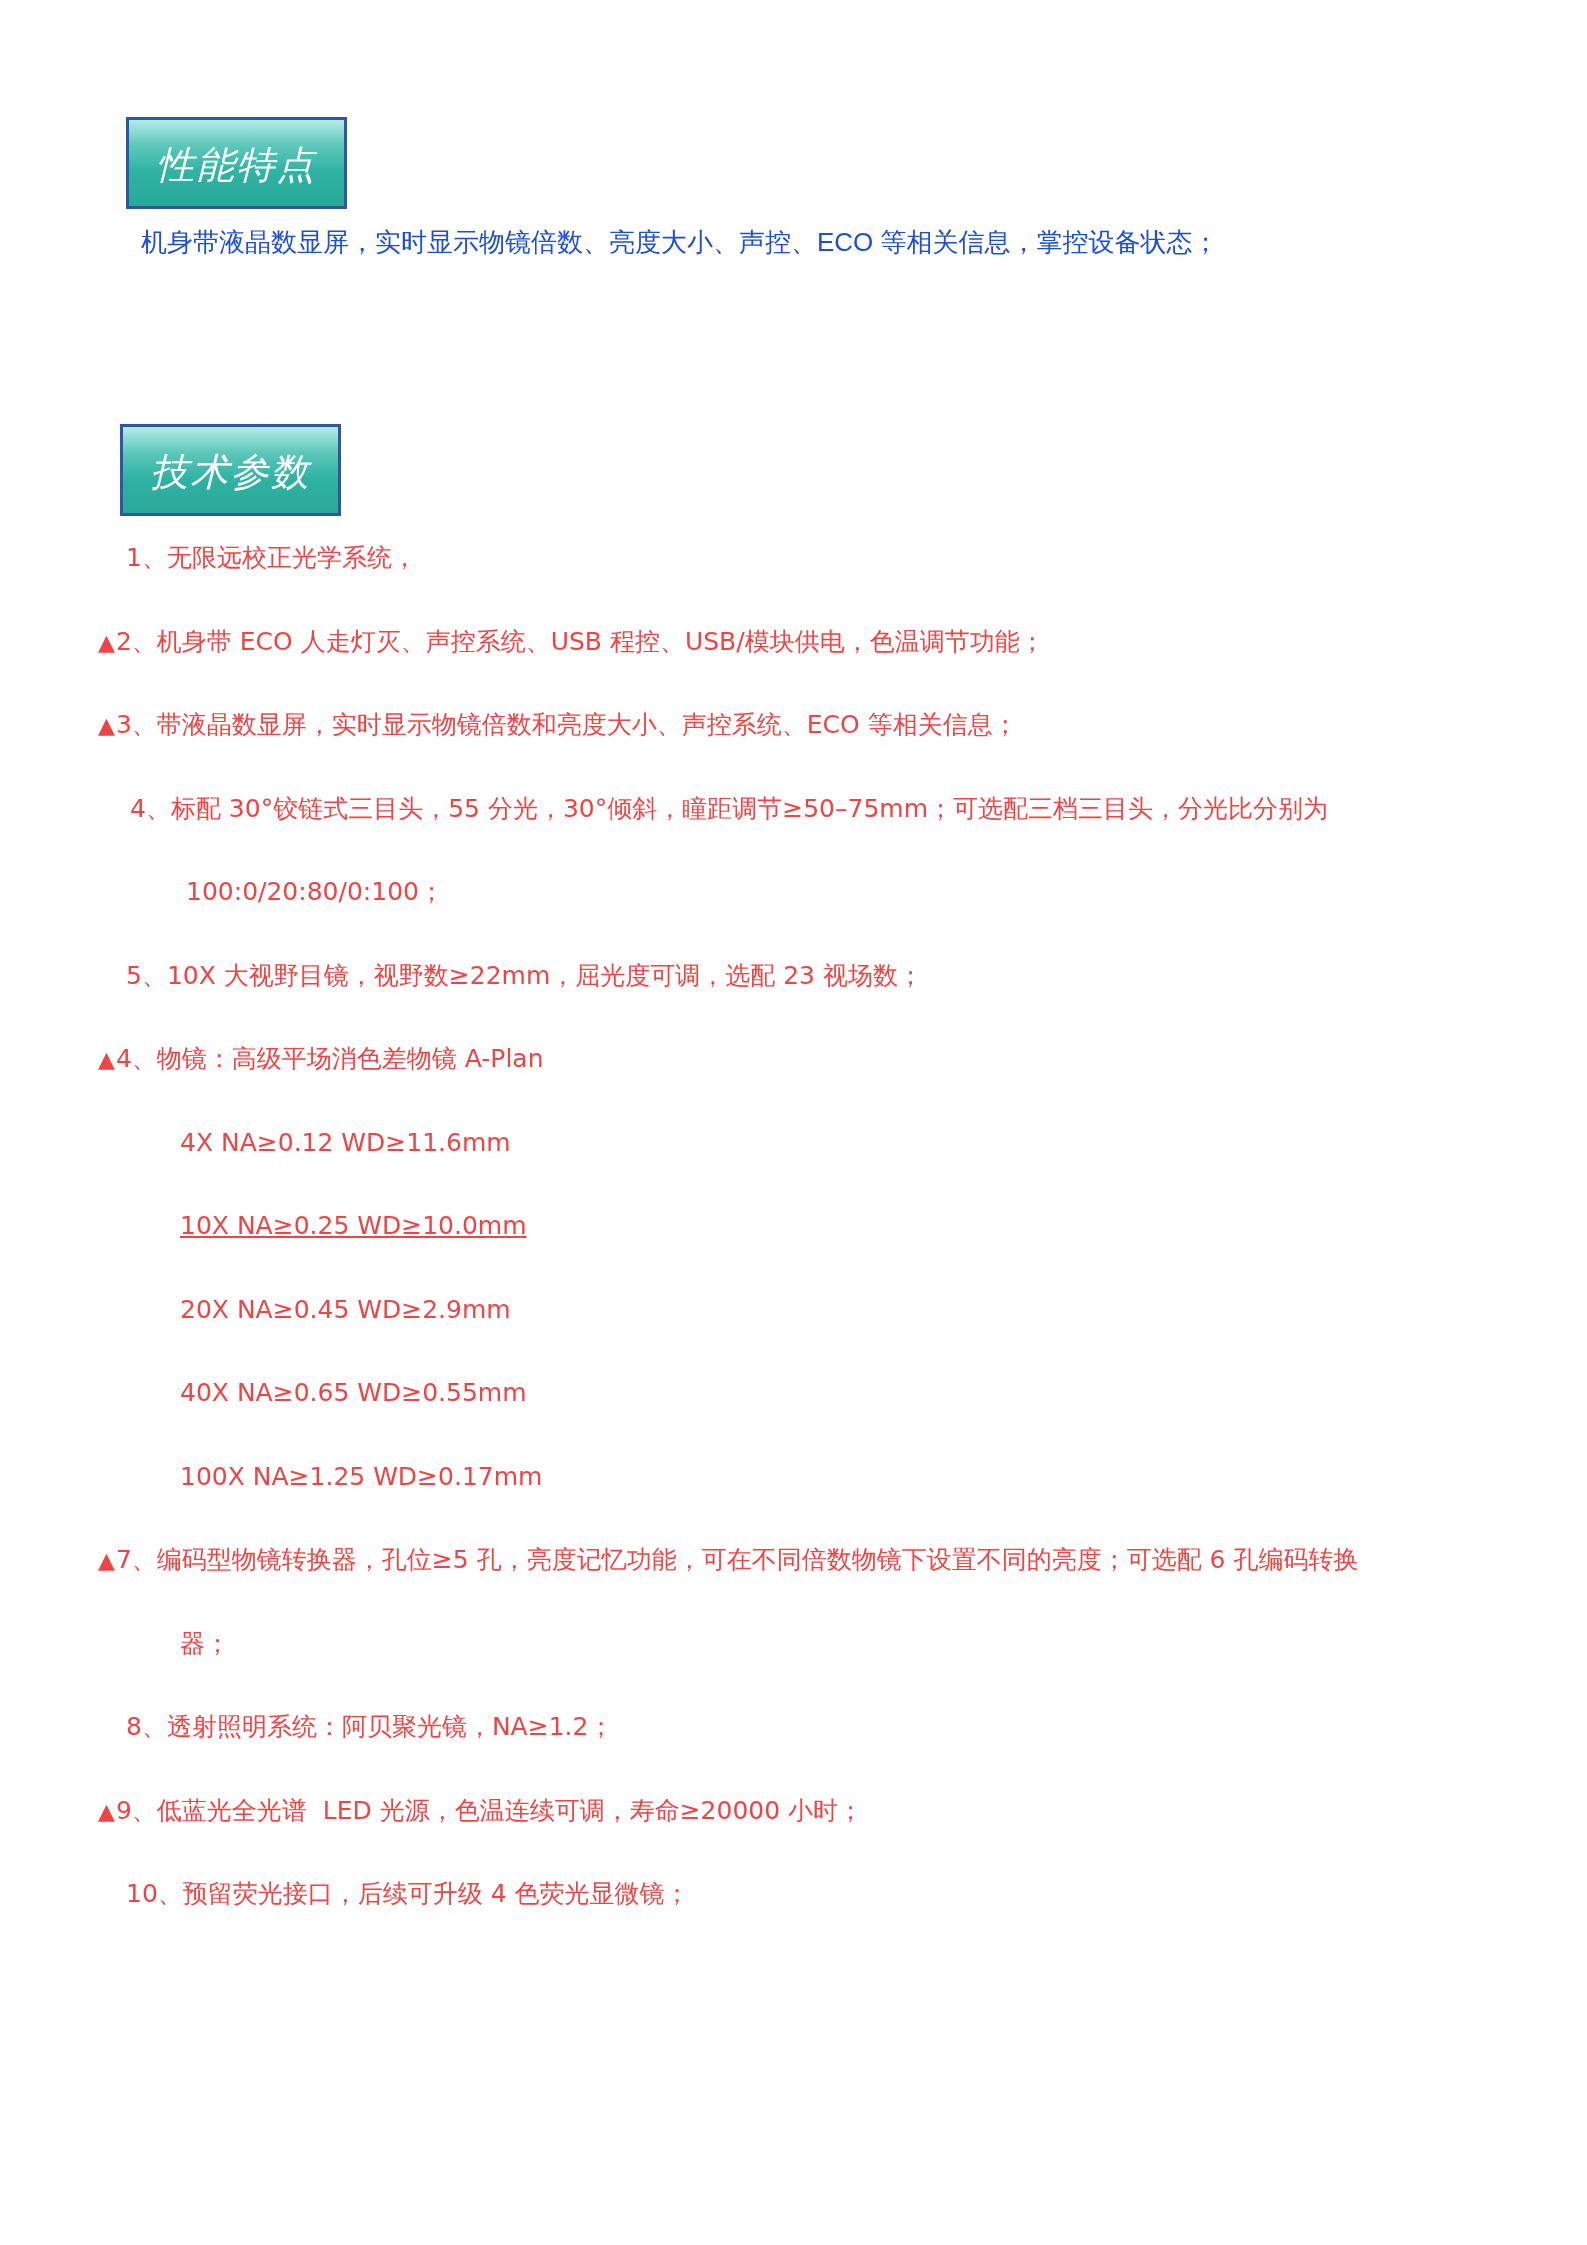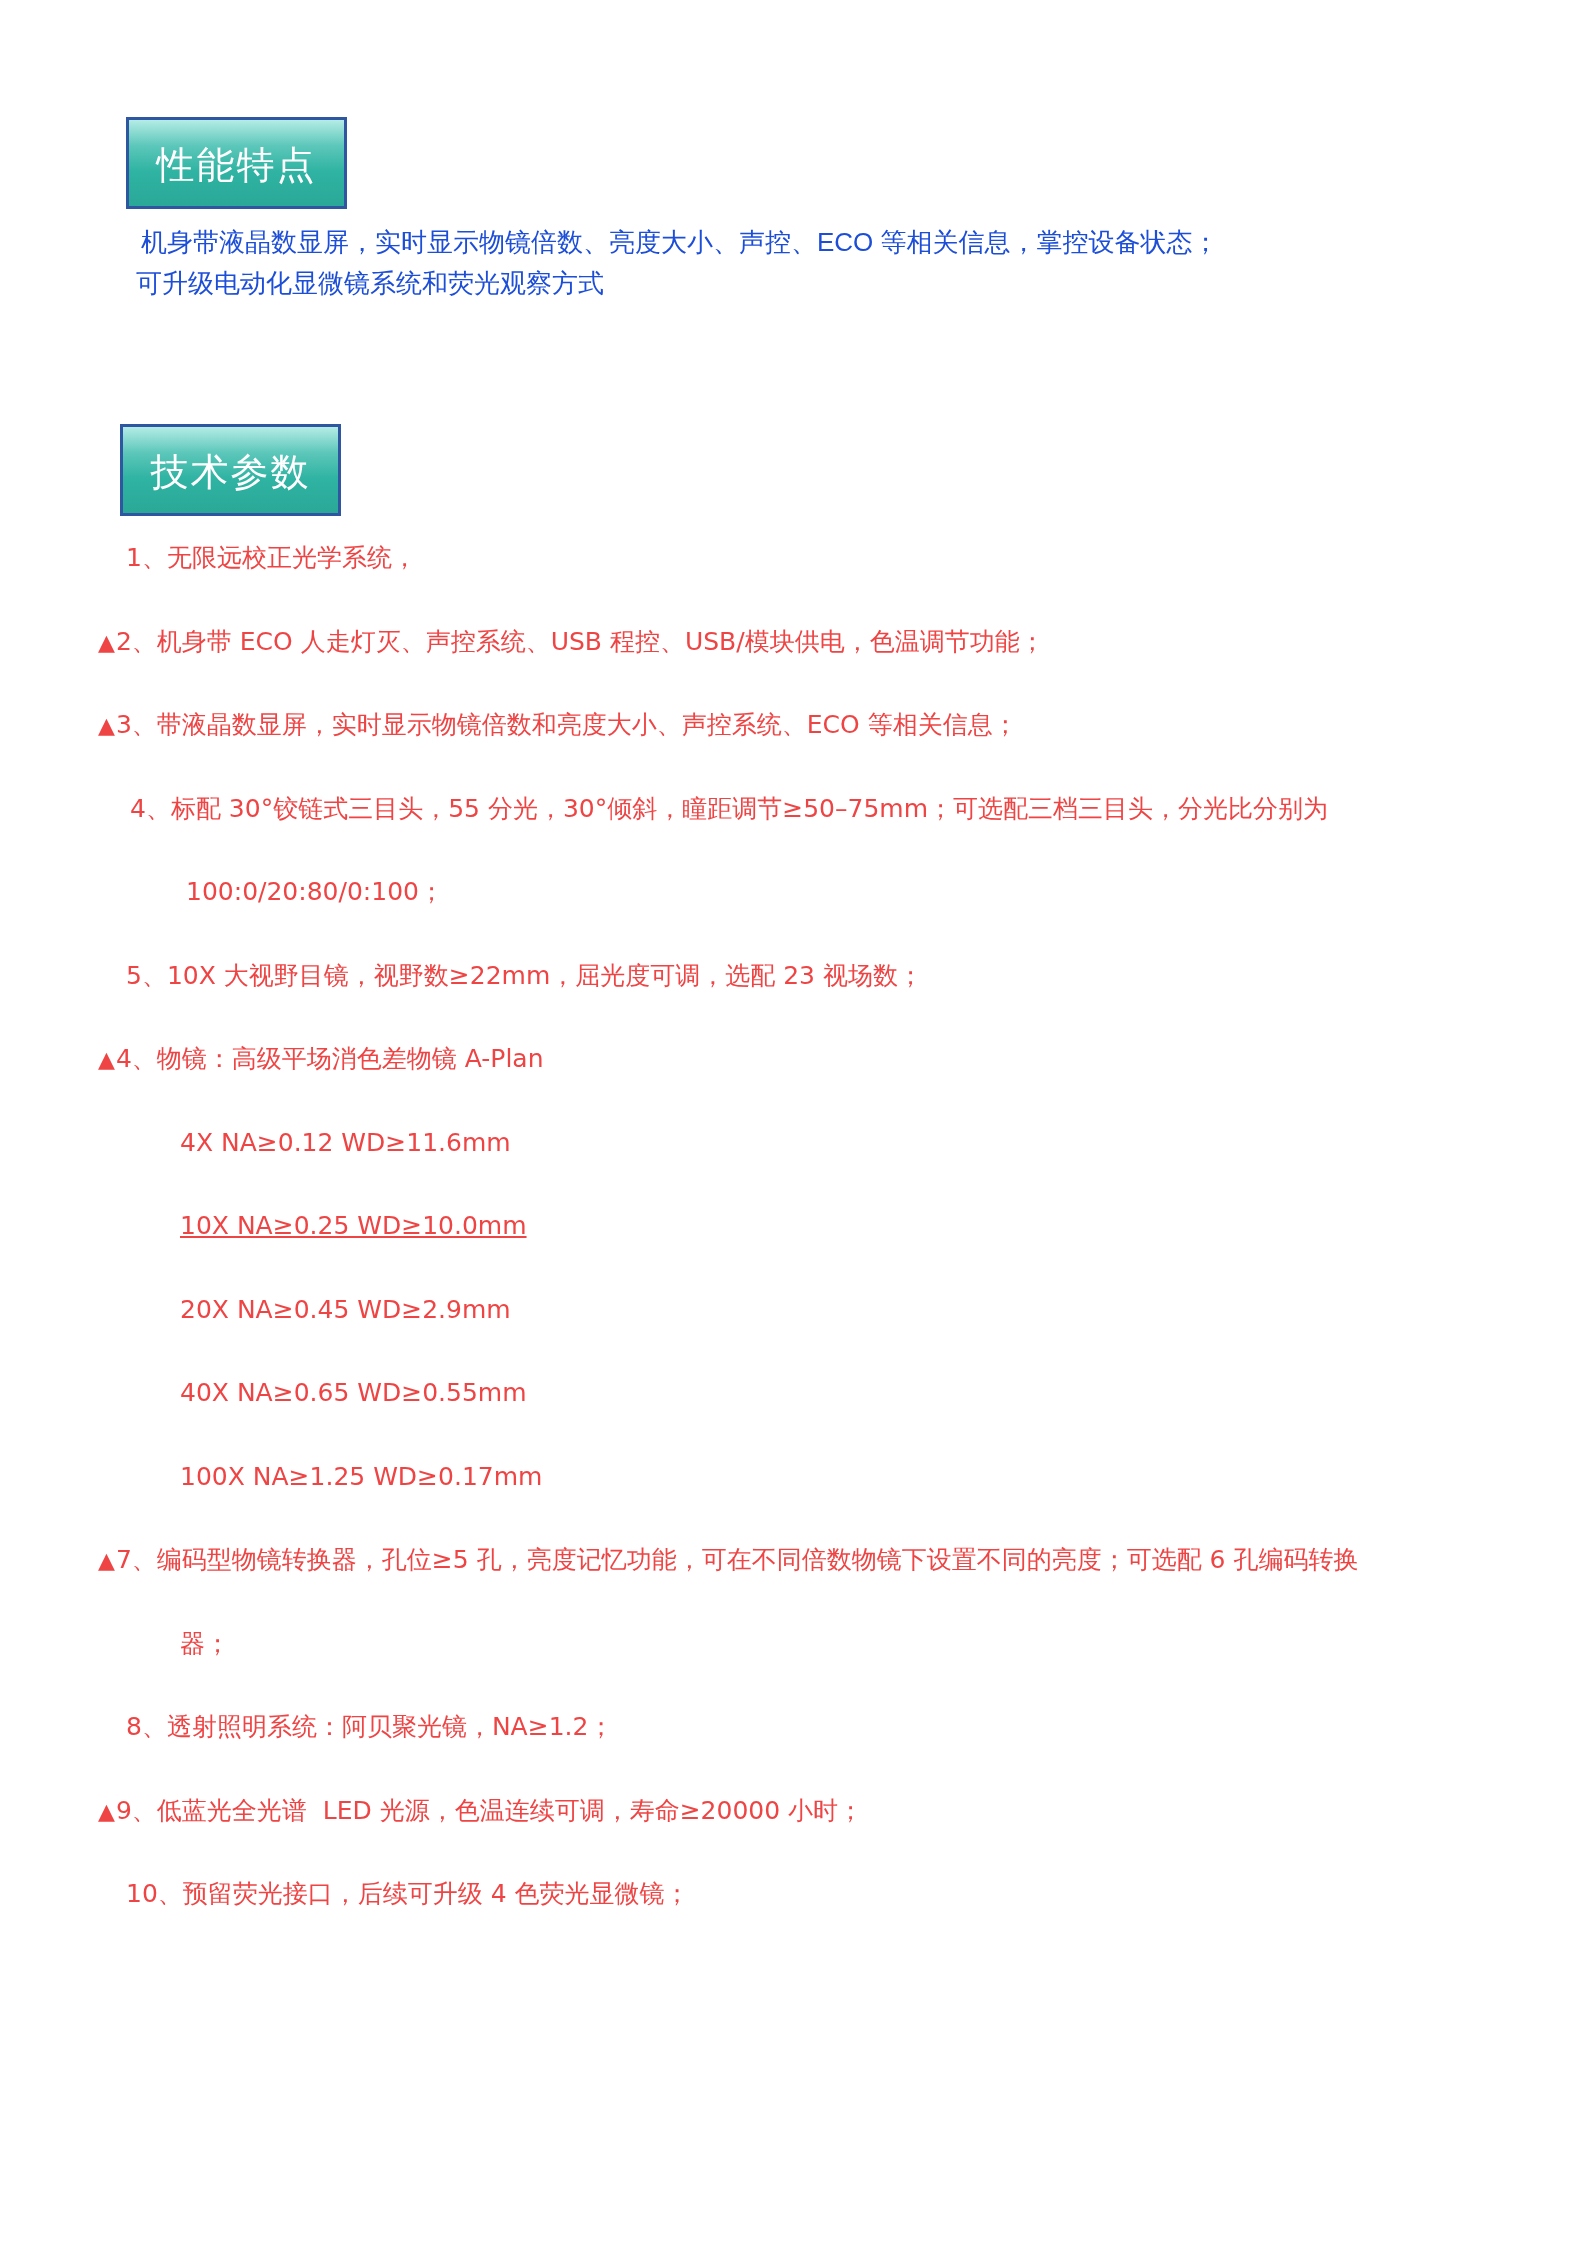--- a/index.html
+++ b/index.html
@@ -25,20 +25,21 @@
       display: flex;
       align-items: center;
       justify-content: center;
     }
     .section-heading span {
       font-family: "DejaVu Serif", "Liberation Serif", serif;
       font-size: 38px;
       color: #ffffff;
       letter-spacing: 2px;
       padding-top: 4px;
+      font-style: italic;
     }
     #heading-features { left: 126px; top: 117px; }
     #heading-specs { left: 120px; top: 424px; }
 
     .features {
       position: absolute;
       left: 136px;
       top: 222px;
       font-family: "Liberation Sans", "DejaVu Sans", sans-serif;
       font-size: 26px;
@@ -64,21 +65,20 @@
   </style>
 </head>
 <body>
 
 <div id="heading-features" class="section-heading">
   <span>性能特点</span>
 </div>
 
 <div class="features">
   <div class="first">机身带液晶数显屏，实时显示物镜倍数、亮度大小、声控、ECO 等相关信息，掌控设备状态；</div>
-  <div>可升级电动化显微镜系统和荧光观察方式</div>
 </div>
 
 <div id="heading-specs" class="section-heading">
   <span>技术参数</span>
 </div>
 
 <div>
   <div class="spec-line" style="left:126px; top:541px;">
     <span>1、无限远校正光学系统，</span>
   </div>

